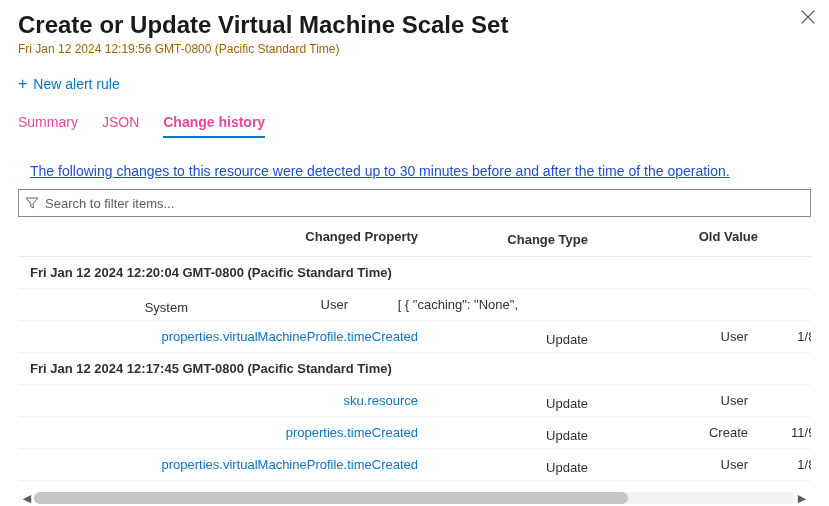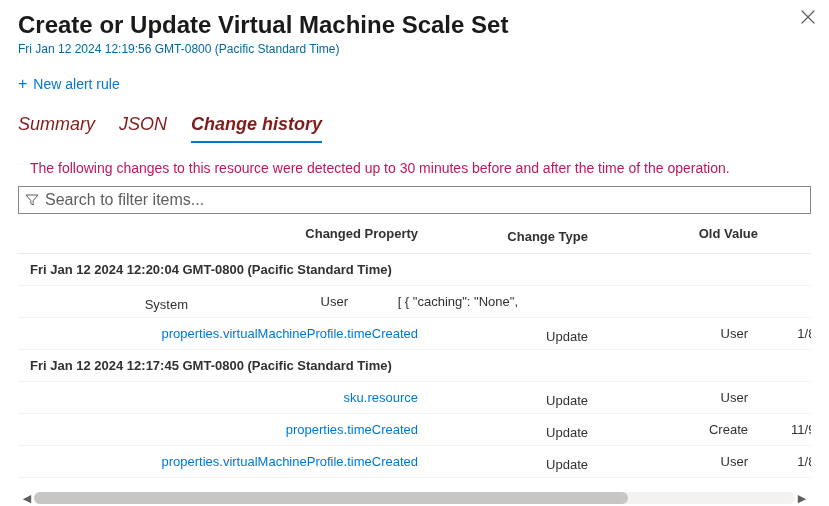--- a/index.html
+++ b/index.html
@@ -1,30 +1,30 @@
 <!DOCTYPE html>
 <html><head>
   <meta charset="utf-8">
   <style>
     * { box-sizing: border-box; margin: 0; padding: 0; font-family: "Segoe UI", -apple-system, BlinkMacSystemFont, sans-serif; }
     html, body { width: 829px; height: 506px; overflow: hidden; background: #fff; color: #323130; }
     .pane { position: relative; width: 100%; height: 100%; padding: 10px 18px 0 18px; display: flex; flex-direction: column; }
     .close-btn { position: absolute; top: 10px; right: 14px; cursor: pointer; color: #605e5c; }
     .title { font-size: 24px; font-weight: 600; color: #1b1a19; line-height: 1.25; }
-    .subtitle { font-size: 12px; color: #0369a1; margin-top: 2px; }
+    .subtitle { font-size: 12px; color: #a16207; margin-top: 2px; }
     .commandbar { margin-top: 20px; display: flex; align-items: center; }
     .cmd-item { display: flex; align-items: center; color: #0078d4; font-size: 14px; cursor: pointer; gap: 6px; }
     .cmd-item .plus { font-size: 16px; font-weight: 400; line-height: 1; }
     .tabs { margin-top: 16px; display: flex; gap: 24px; border-bottom: 1px solid transparent; }
-    .tab { font-size: 18px; color: #7f1d1d; padding: 6px 0 8px 0; cursor: pointer; position: relative; font-style: italic; }
+    .tab { font-size: 14px; color: #ec4899; padding: 6px 0 8px 0; cursor: pointer; position: relative; }
     .tab.active { font-weight: 600; }
     .tab.active::after { content: ""; position: absolute; left: 0; right: 0; bottom: 0; height: 2px; background: #0078d4; }
-    .desc { font-size: 14px; color: #be185d; margin-top: 16px; padding-left: 12px; }
+    .desc { font-size: 14px; color: #1d4ed8; margin-top: 24px; padding-left: 12px; text-decoration: underline; }
     .searchwrap { margin-top: 10px; border: 1px solid #8a8886; display: flex; align-items: center; height: 28px; padding: 0 6px; gap: 6px; }
-    .searchwrap input { flex: 1; border: none; outline: none; font-size: 16px; color: #323130; background: transparent; }
+    .searchwrap input { flex: 1; border: none; outline: none; font-size: 13px; color: #323130; background: transparent; }
     .searchwrap input::placeholder { color: #605e5c; }
     .filter-icon { color: #605e5c; flex-shrink: 0; }
     .table-scroll { margin-top: 0; overflow-x: auto; overflow-y: hidden; flex: 1; text-align: right; }
     .table { min-width: 900px; }
     .thead { display: flex; align-items: center; height: 40px; border-bottom: 1px solid #edebe9; font-weight: 600; font-size: 13px; color: #323130; }
     .col-prop { width: 400px; padding-left: 30px; }
     .col-type { width: 170px; margin-top: 6px; }
     .col-cat  { width: 160px; }
     .col-old  { width: 170px; }
     .group { height: 32px; display: flex; align-items: center; font-weight: 600; font-size: 13px; padding-left: 12px; border-bottom: 1px solid #f3f2f1; }

